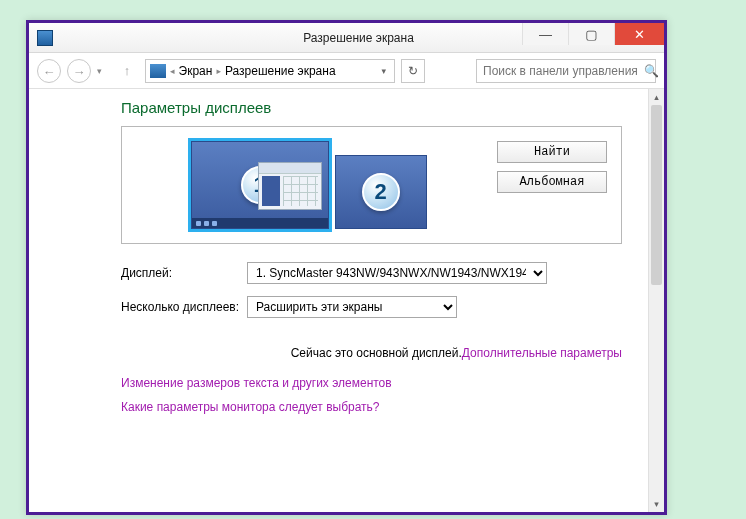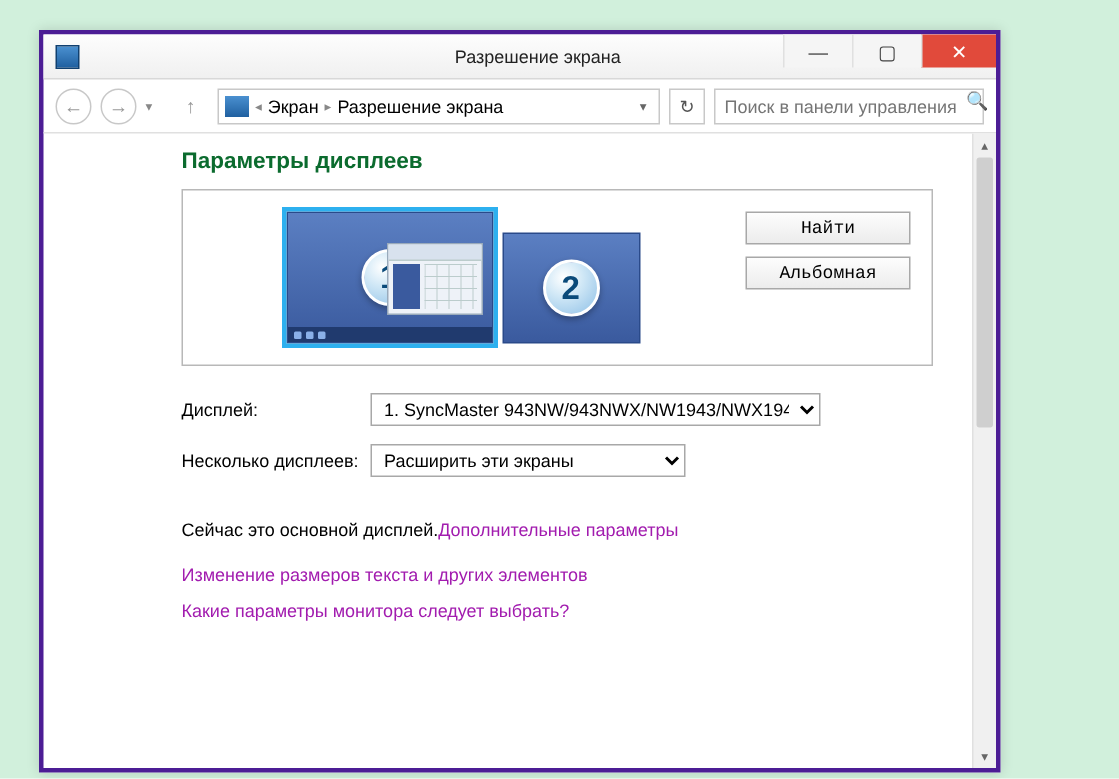--- a/index.html
+++ b/index.html
@@ -108,24 +108,25 @@
 }
 .refresh-btn {
   width: 24px; height: 24px;
   border: 1px solid #c8c8c8;
   display: flex; align-items: center; justify-content: center;
   color: #555;
 }
 .searchbox {
   width: 180px; height: 24px;
   border: 1px solid #c8c8c8;
-  display: flex; 
+  display: flex; align-items: center;
   padding: 0 6px;
   color: #888;
   gap: 6px;
+  margin-left: 45px;
 }
 .searchbox input {
   border: none; outline: none;
   flex: 1; font-size: 12px;
   color: #888;
   background: transparent;
 }
 .content-wrap {
   flex: 1;
   display: flex;
@@ -148,21 +149,21 @@
   font-size:9px;color:#666;
 }
 .scroll-thumb {
   position:absolute; top:16px; left:2px; right:2px;
   height: 180px;
   background:#cfcfcf;
   border-radius:2px;
 }
 h2.header {
   color: #0b6b2e;
-  font-weight: bold;
+  font-weight: normal;
   font-size: 15px;
   margin-bottom: 10px;
 }
 .display-box {
   border: 1px solid #b8b8b8;
   padding: 14px;
   display: flex;
   gap: 16px;
   margin-bottom: 18px;
   align-items: flex-start;
@@ -246,21 +247,21 @@
   font-size:12px;
 }
 select.std-select {
   height: 22px;
   border: 1px solid #a8a8a8;
   background:#fff;
   font-size:12px;
   padding: 0 4px;
 }
 .info-row {
-  display:flex; justify-content:flex-start;
+  display:flex; justify-content:flex-end;
   font-size:12px;
   margin: 28px 0 16px 0;
   align-items:center;
 }
 .link {
   color:#a21caf;
   font-size:12px;
   cursor:pointer;
 }
 .link-block {

